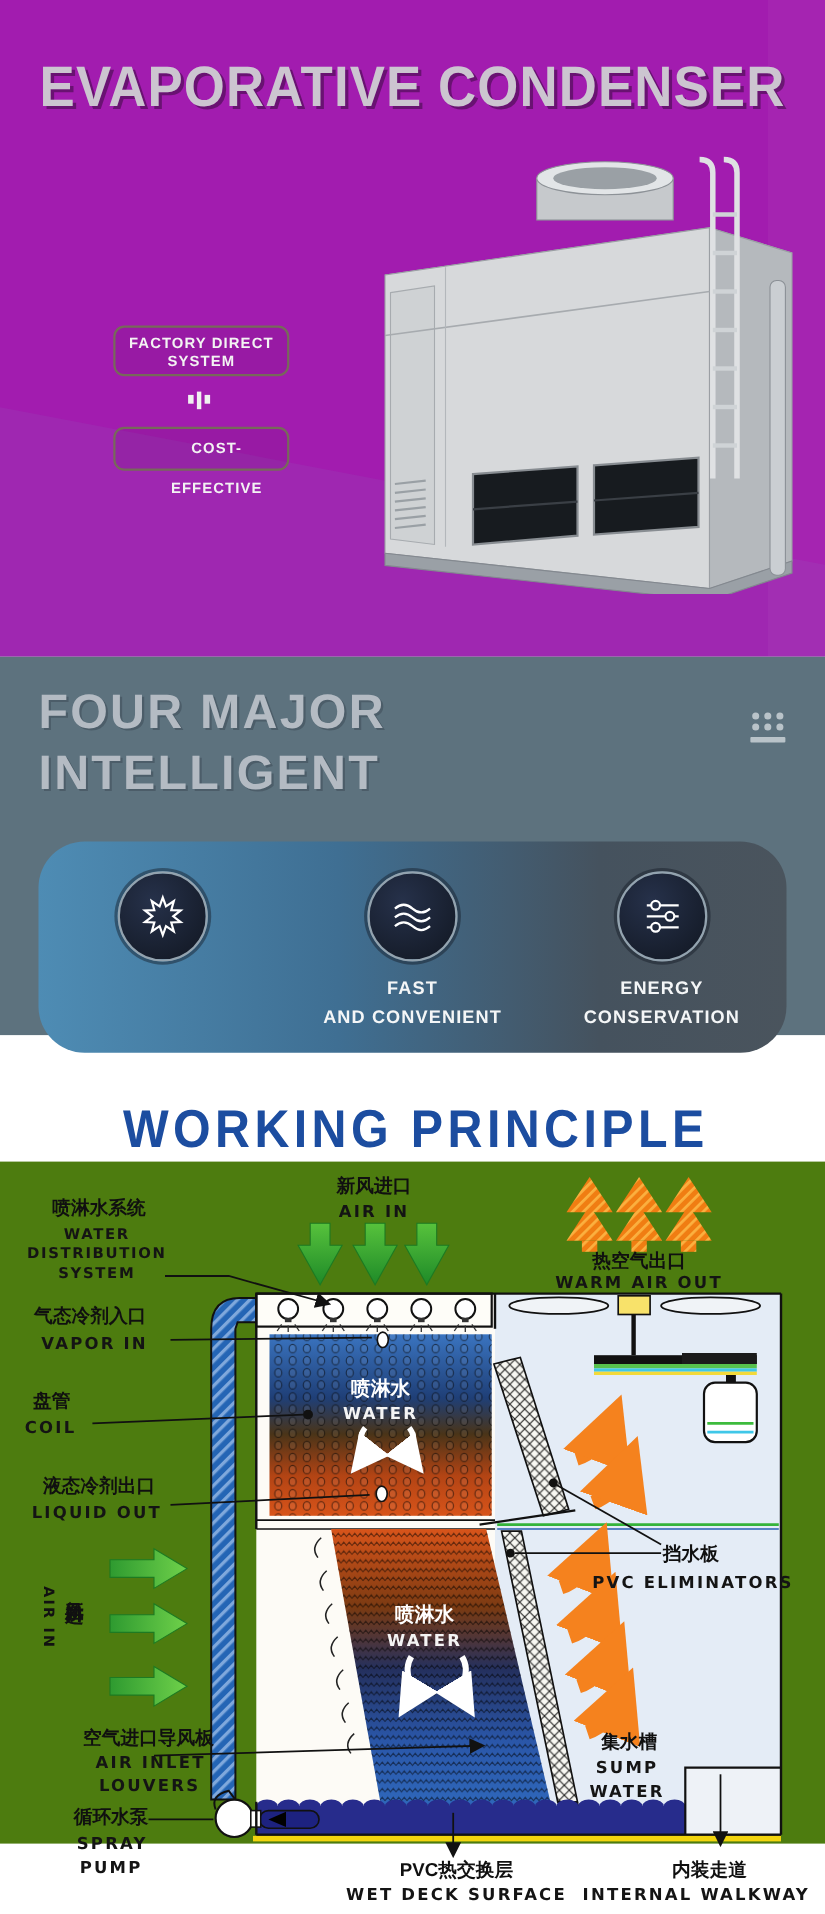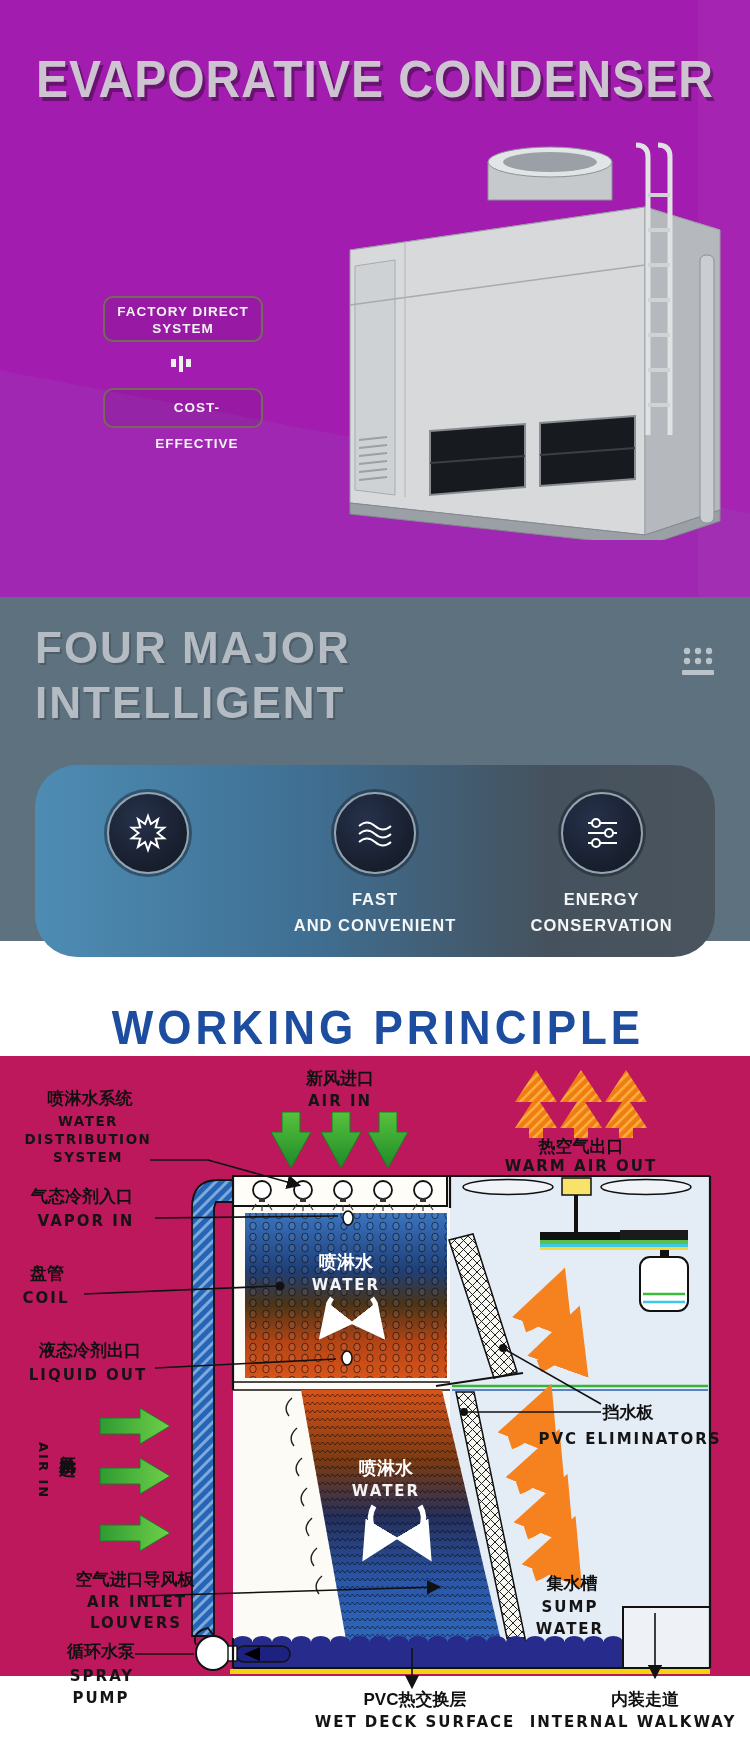--- a/index.html
+++ b/index.html
@@ -42,21 +42,21 @@
      border:2px solid #93a3af;box-shadow:0 0 0 3px rgba(20,26,38,0.45);
      display:flex;align-items:center;justify-content:center;}
   .adv-label{margin-top:12px;text-align:center;color:#f4f6f7;
      font-size:16.5px;font-weight:bold;letter-spacing:1px;line-height:26px;}
   .adv-label .top{min-height:26px;display:block;}
 
   
   .wp-strip{left:3px;top:997px;width:750px;height:59px;background:#ffffff;}
   .wp-title{width:750px;text-align:center;line-height:59px;font-size:44px;
      font-weight:bold;letter-spacing:4px;color:#1c4da0;transform:scaleY(1.1);}
-  .diagram{left:0;top:1056px;width:750px;height:620px;background:#be185d;}
+  .diagram{left:0;top:1056px;width:750px;height:620px;background:#4d7c0f;}
 
   .zh{font-family:"Liberation Sans",sans-serif;font-weight:bold;font-size:17px;fill:#101010;}
   .en{font-family:"DejaVu Sans",sans-serif;font-weight:600;font-size:15px;
       letter-spacing:2px;fill:#141414;}
   .en-sm{font-size:13.5px;letter-spacing:1.5px;}
   .wtxt-zh{font-weight:bold;font-size:18px;fill:#ffffff;}
   .wtxt-en{font-family:"DejaVu Sans",sans-serif;font-weight:600;font-size:15px;
       letter-spacing:2px;fill:#f4f4f4;}
   .ptr{stroke:#111;stroke-width:1.6;fill:none;}
 

